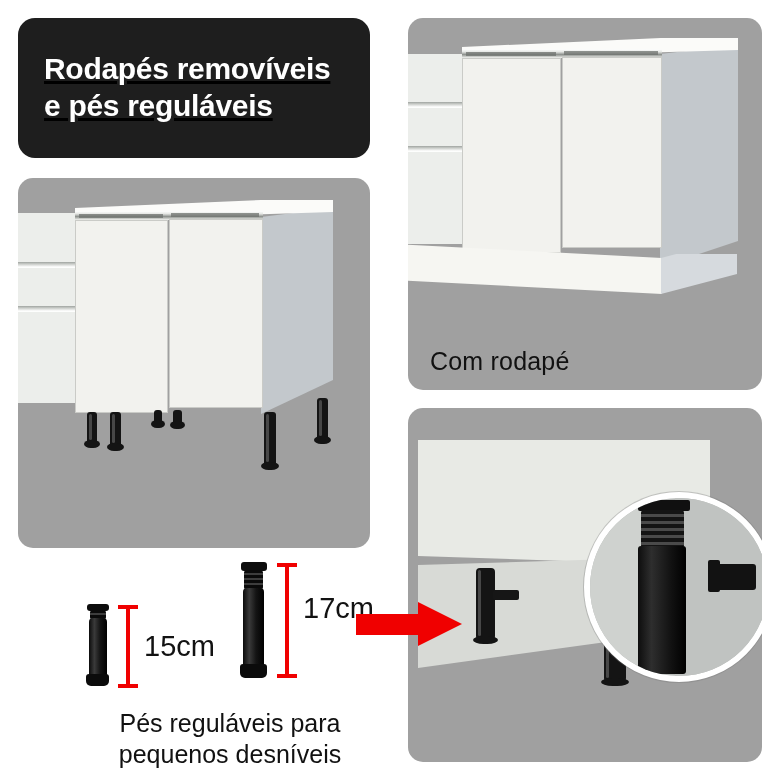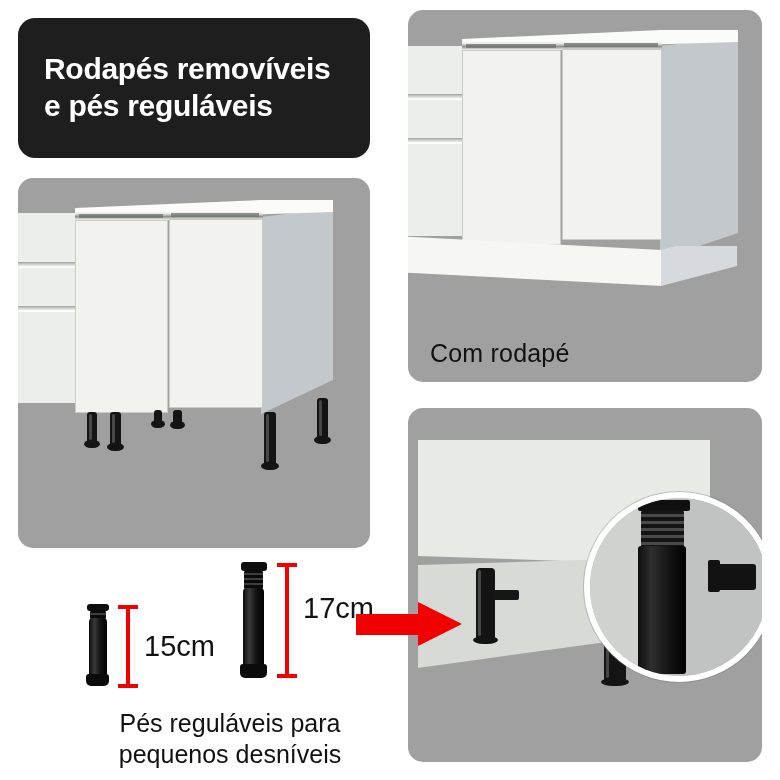--- a/index.html
+++ b/index.html
@@ -10,33 +10,33 @@
     overflow:hidden;
     position:relative;
   }
   .stage{position:absolute;inset:0;width:780px;height:780px;}
 
   
   .title-card{
     position:absolute;left:18px;top:18px;width:352px;height:140px;
     background:#1e1e1e;border-radius:17px;
     display:flex;align-items:center;
-    box-sizing:border-box;padding:0 26px;
+    box-sizing:border-box;padding:0 26px;text-decoration:underline;
   }
   .title-text{
     color:#ffffff;font-size:30px;font-weight:bold;line-height:1.22;
     letter-spacing:-0.3px;white-space:pre-line;
   }
 
   
   .panel{
     position:absolute;background:#a0a0a0;border-radius:15px;overflow:hidden;
   }
   #panel-sem{left:18px;top:178px;width:352px;height:370px;}
-  #panel-com{left:408px;top:10px;width:354px;height:372px;}
+  #panel-com{left:408px;top:18px;width:354px;height:372px;}
   #panel-enc{left:408px;top:408px;width:354px;height:354px;}
 
   .panel-caption{
     position:absolute;left:22px;bottom:14px;
     color:#111111;font-size:25px;letter-spacing:0.2px;
     z-index:40;
   }
   #panel-enc .panel-caption{left:20px;bottom:12px;}
 
   

